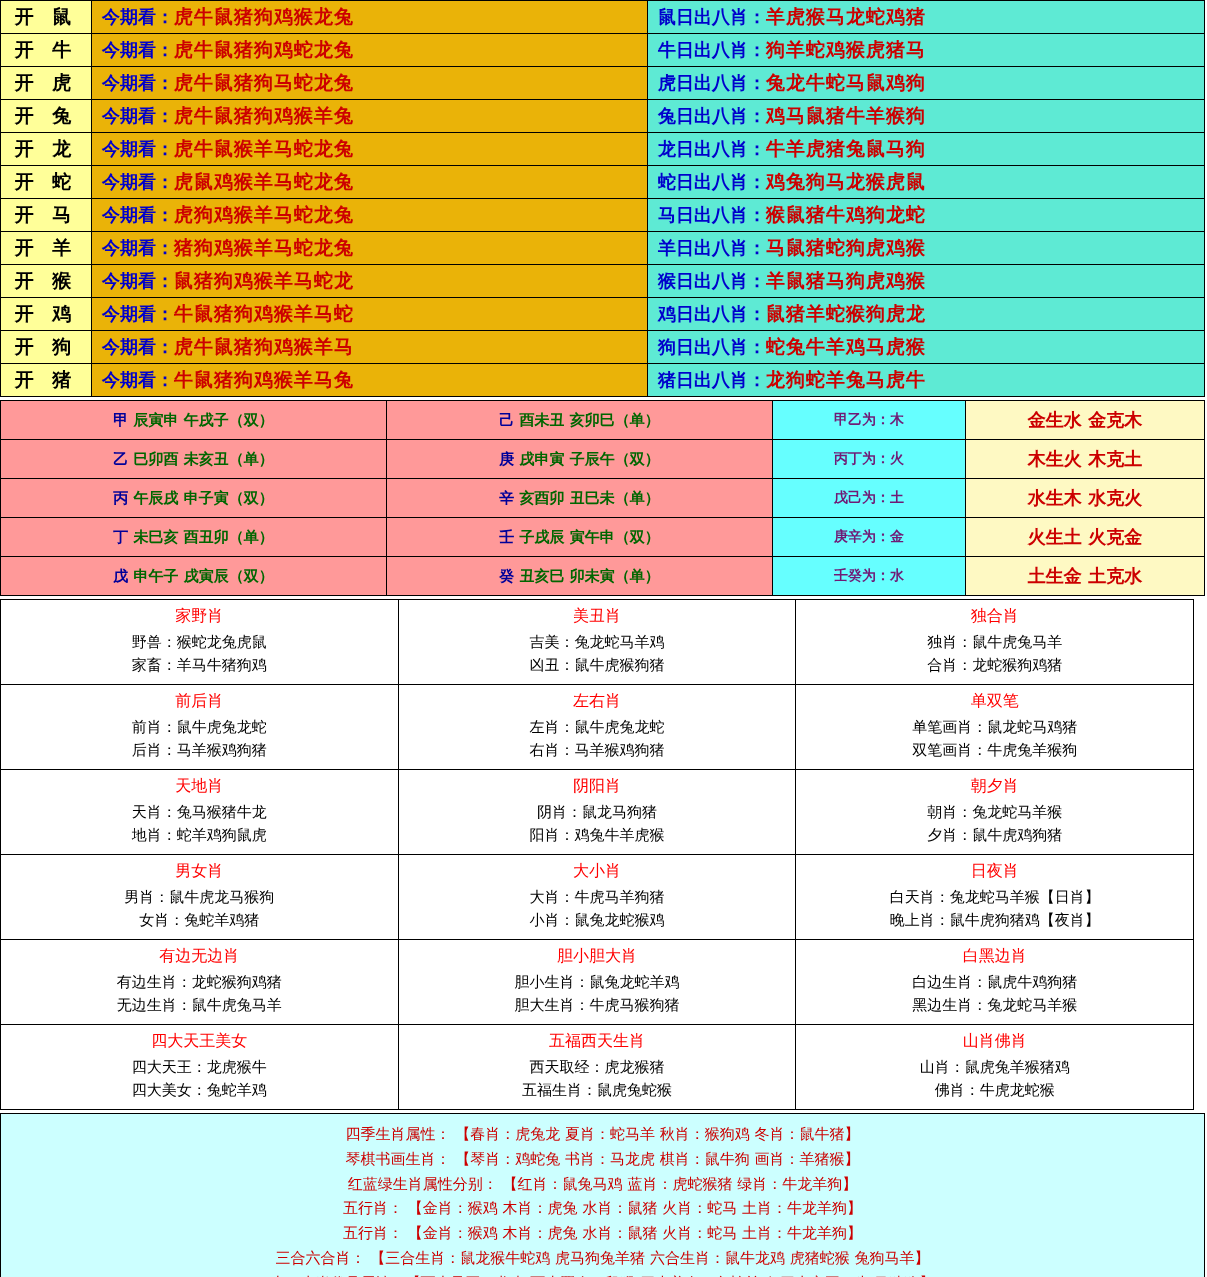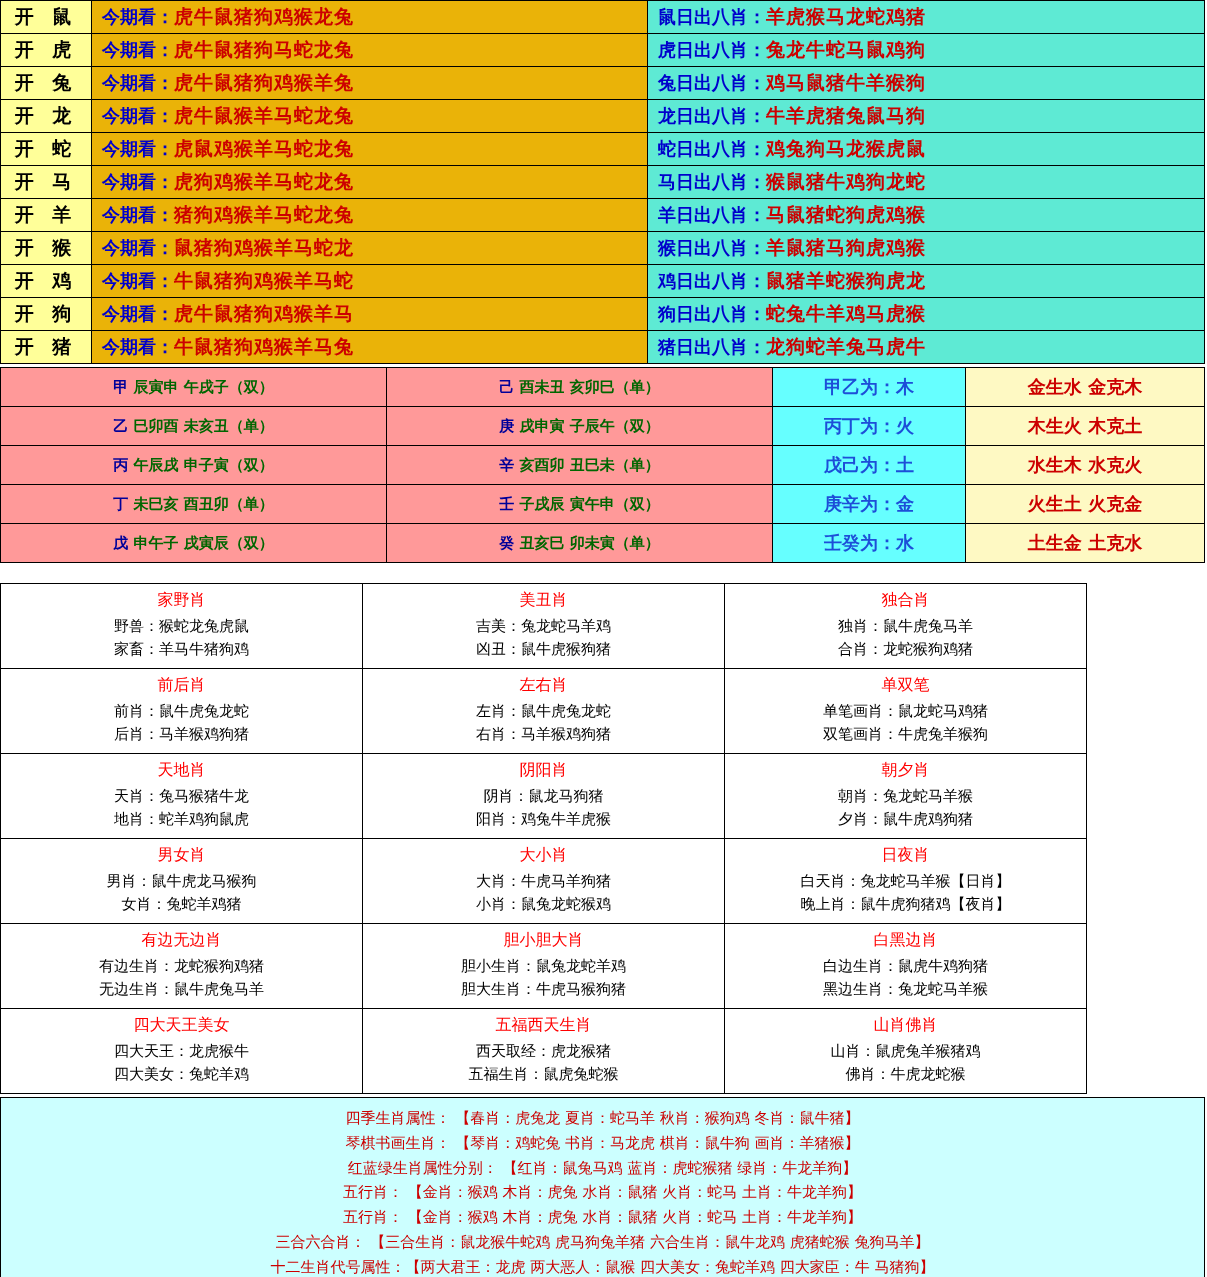--- a/index.html
+++ b/index.html
@@ -16,45 +16,50 @@
   .c-right{background:#5eead4;padding-left:10px !important;margin-top:32px;}
   .c-right .lab{color:#0000cc;font-weight:bold;font-size:18px;}
   .c-right .val{color:#cc0000;font-weight:bold;font-size:19px;letter-spacing:1px;}
 
   
   table.g{border-collapse:collapse;width:1205px;margin-top:3px;table-layout:fixed;}
   table.g td{border:1px solid #000;height:36px;text-align:center;vertical-align:middle;}
   .g1,.g2{background:#ff9999;font-weight:bold;font-size:15px;width:383px;}
   .g1 .s,.g2 .s{color:#000099;}
   .g1 .r,.g2 .r{color:#006600;}
-  .g3{background:#66ffff;font-weight:bold;font-size:18px;width:190px;color:#1d4ed8;}
+  .g3{background:#66ffff;font-weight:bold;font-size:14px;width:190px;color:#701a75;}
   .g4{background:#fef9c3;font-weight:bold;font-size:18px;color:#cc0000;}
 
   
-  table.m{border-collapse:collapse;width:1087px;margin-top:20px;table-layout:fixed;}
+  table.m{border-collapse:collapse;width:1194px;margin-top:3px;table-layout:fixed;}
   table.m td{border:1px solid #000;width:33.33%;padding:6px 4px 8px 4px;vertical-align:top;background:#ffffff;}
   .m-title{text-align:center;color:#ff0000;font-size:16px;margin-bottom:4px;}
   .m-line{text-align:center;color:#000;font-size:15px;line-height:1.5;}
 
   
   table.b{border-collapse:collapse;width:1205px;margin-top:3px;table-layout:fixed;}
   table.b td{border:1px solid #000;background:#ccffff;padding:8px 4px 10px 4px;}
   .b-line{text-align:center;color:#cc0000;font-size:15px;line-height:1.65;}
 </style>
 </head>
 <body>
 
 <div class="page">
 
   <table class="z">
     <tbody id="z-body">
         <tr>
           <td class="c-open"><span>开 鼠</span></td>
           <td class="c-mid"><span class="lab">今期看：</span><span class="val">虎牛鼠猪狗鸡猴龙兔</span></td>
           <td class="c-right"><span class="lab">鼠日出八肖：</span><span class="val">羊虎猴马龙蛇鸡猪</span></td>
+        </tr>
+        <tr>
+          <td class="c-open"><span>开 牛</span></td>
+          <td class="c-mid"><span class="lab">今期看：</span><span class="val">虎牛鼠猪狗鸡蛇龙兔</span></td>
+          <td class="c-right"><span class="lab">牛日出八肖：</span><span class="val">狗羊蛇鸡猴虎猪马</span></td>
         </tr>
         <tr>
           <td class="c-open"><span>开 虎</span></td>
           <td class="c-mid"><span class="lab">今期看：</span><span class="val">虎牛鼠猪狗马蛇龙兔</span></td>
           <td class="c-right"><span class="lab">虎日出八肖：</span><span class="val">兔龙牛蛇马鼠鸡狗</span></td>
         </tr>
         <tr>
           <td class="c-open"><span>开 兔</span></td>
           <td class="c-mid"><span class="lab">今期看：</span><span class="val">虎牛鼠猪狗鸡猴羊兔</span></td>
           <td class="c-right"><span class="lab">兔日出八肖：</span><span class="val">鸡马鼠猪牛羊猴狗</span></td>

